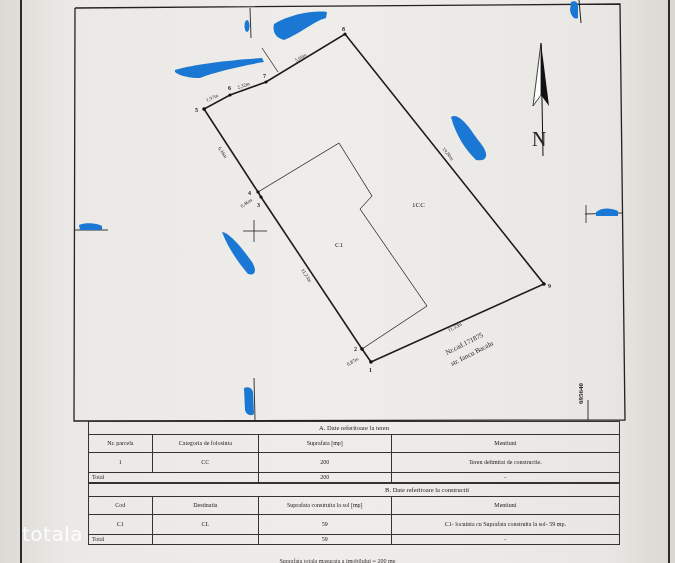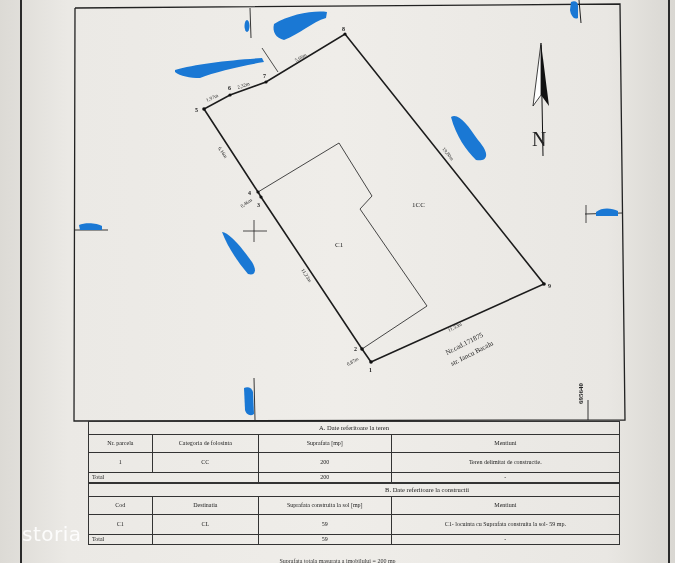--- a/index.html
+++ b/index.html
@@ -164,14 +164,14 @@
         <td class="left">Total</td>
         <td></td>
         <td>59</td>
         <td>-</td>
       </tr>
     </tbody>
       </table>
   </div>
 
   <div class="bottom-text">Suprafata totala masurata a imobilului = 200 mp</div>
-  <div class="storia">storia</div>
+  <div class="storia">totala</div>
 </div>
 
 </body></html>

